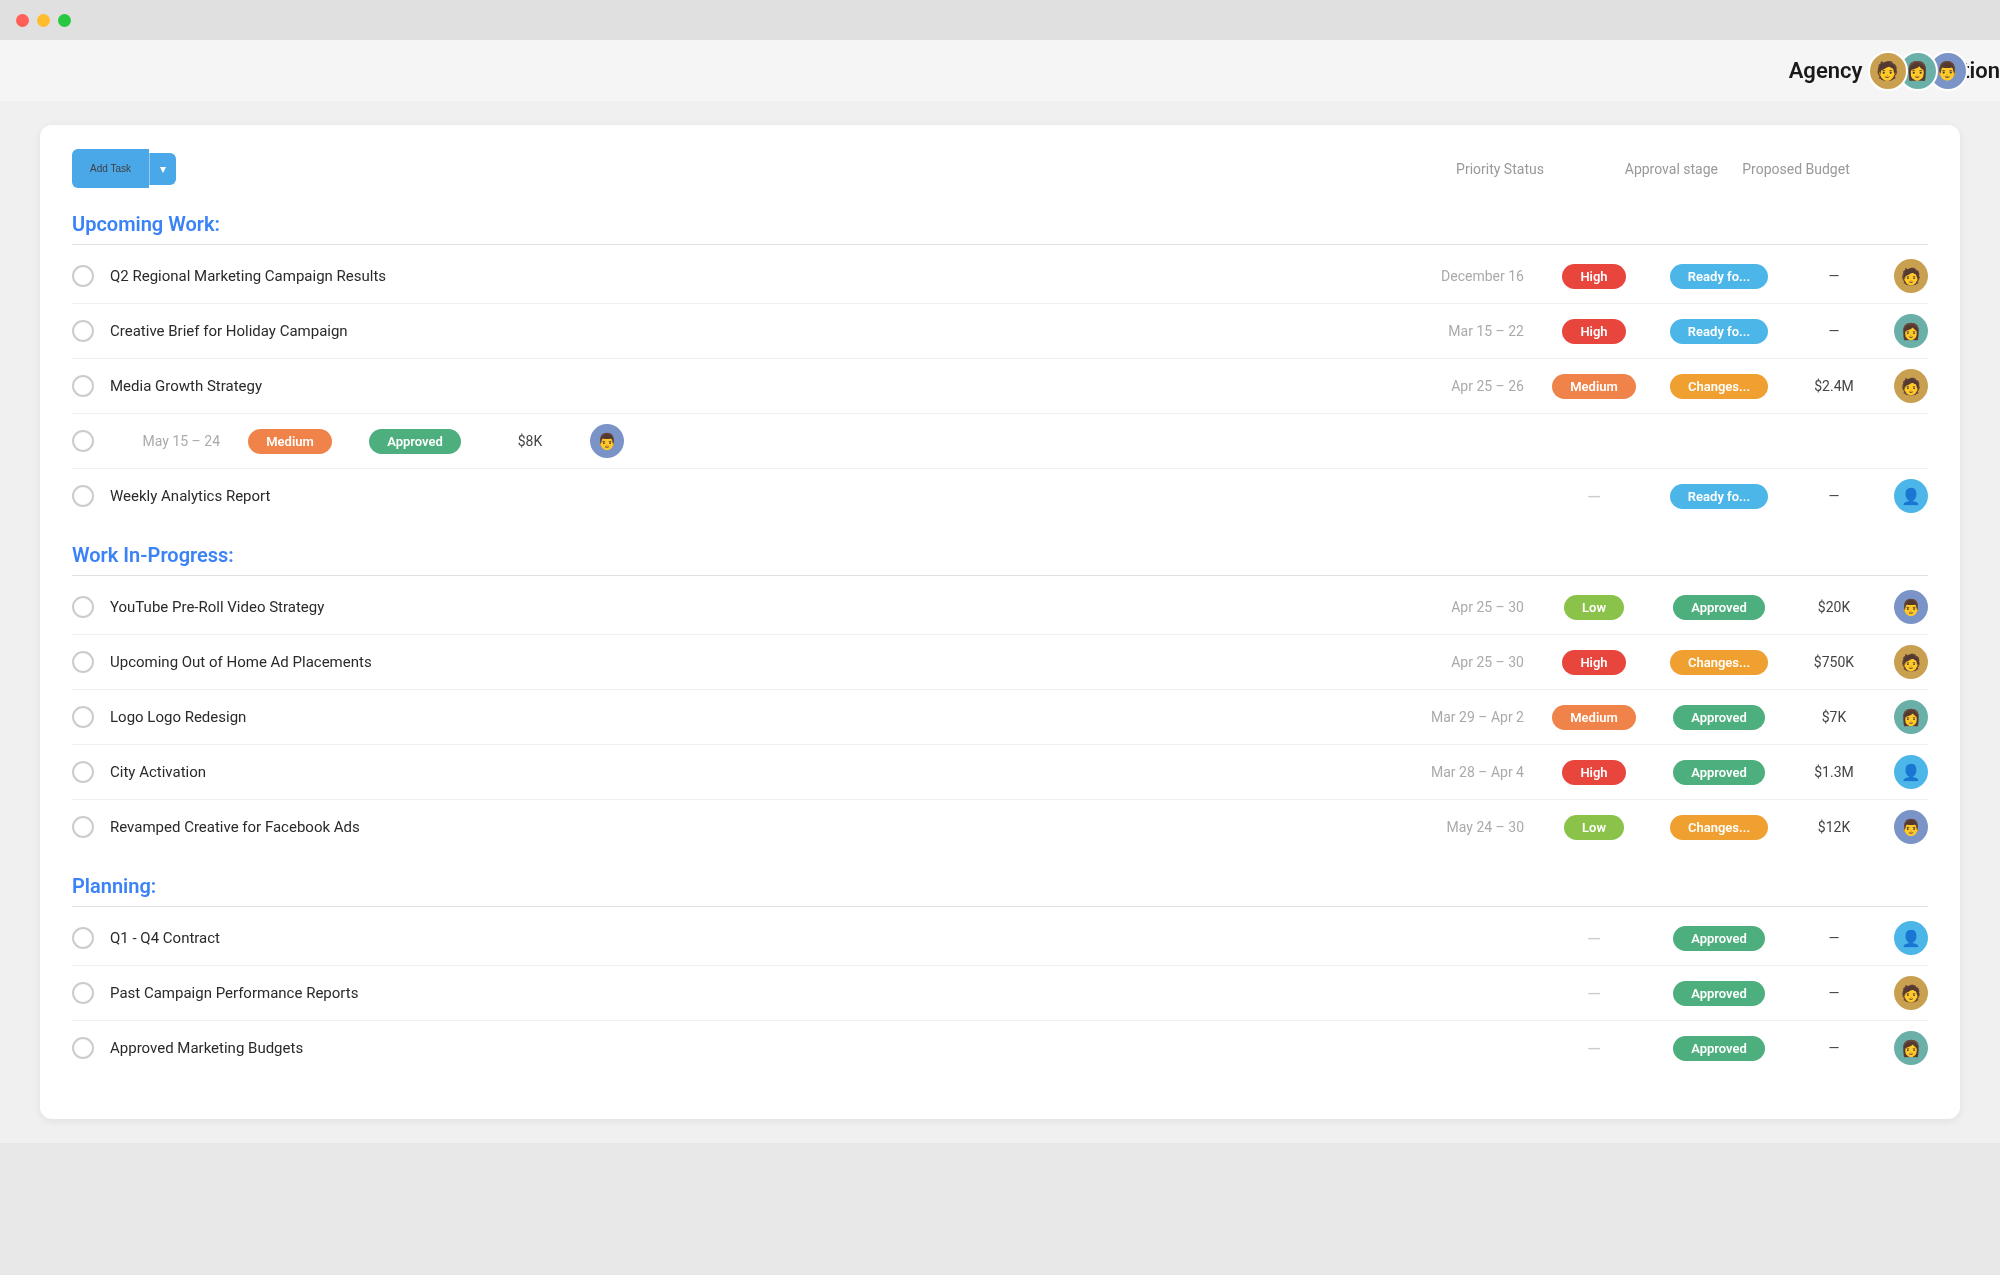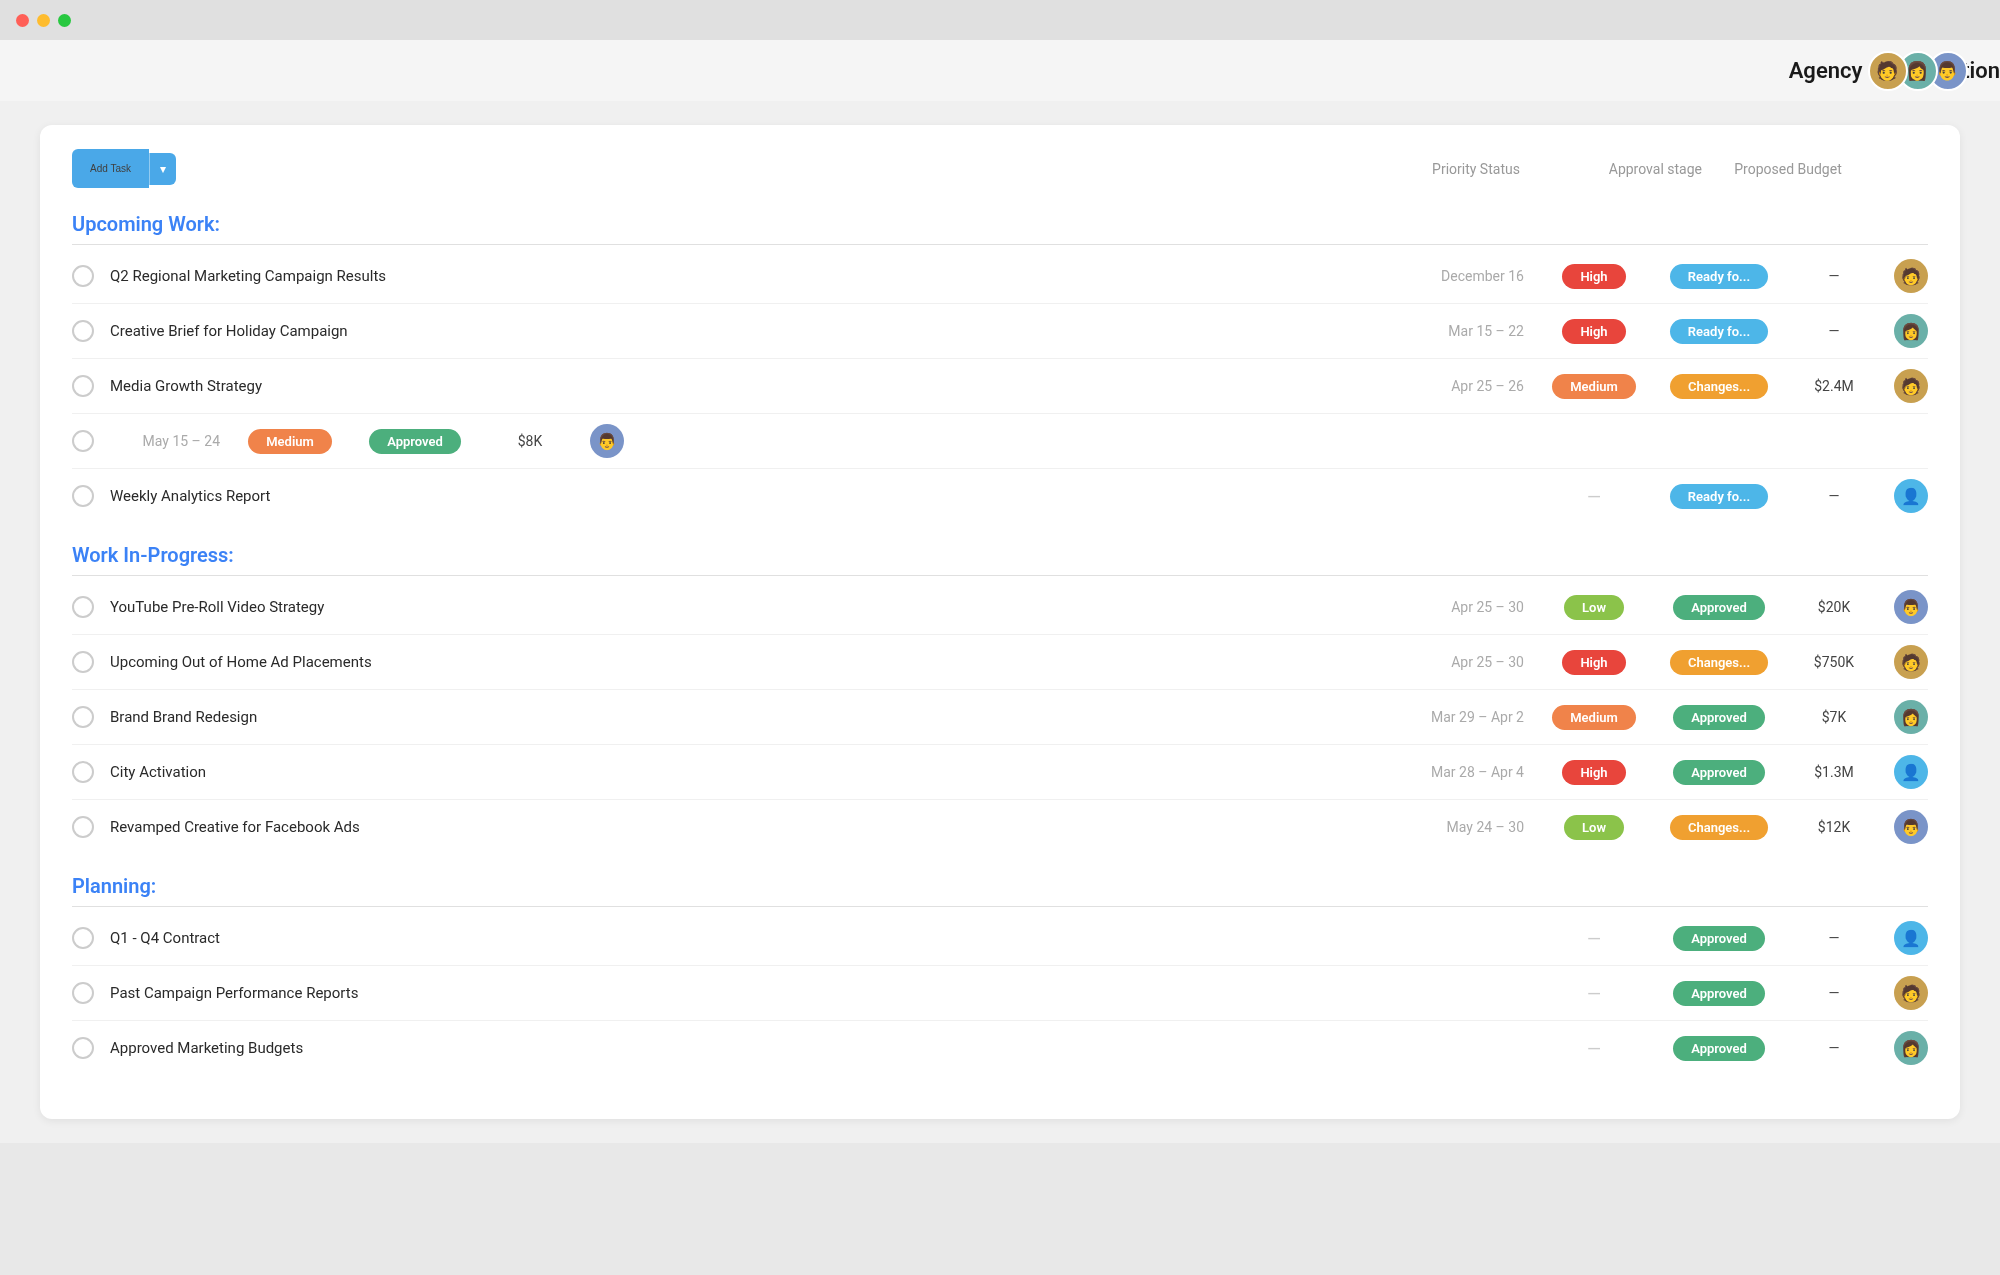--- a/index.html
+++ b/index.html
@@ -102,21 +102,21 @@
       border-left: 1px solid rgba(255,255,255,0.4);
       border-radius: 0 6px 6px 0;
       padding: 9px 10px;
       cursor: pointer;
       font-size: 12px;
     }
 
     .col-headers {
       margin-left: auto;
       display: flex;
-      gap: 16px;
+      gap: 8px;
       align-items: center;
     }
 
     .col-header {
       color: #999;
       font-size: 14px;
       text-align: center;
     }
 
     .col-header-priority { width: 140px; }
@@ -323,21 +323,21 @@
             <div class="task-checkbox"></div>
             <div class="task-name">Upcoming Out of Home Ad Placements</div>
             <div class="task-date">Apr 25 – 30</div>
             <div class="task-priority"><span class="badge badge-high">High</span></div>
             <div class="task-approval"><span class="badge badge-changes">Changes...</span></div>
             <div class="task-budget">$750K</div>
             <div class="task-avatar" style="background: rgb(200, 160, 80);">🧑</div>
           </div>
           <div class="task-row">
             <div class="task-checkbox"></div>
-            <div class="task-name">Brand Brand Redesign</div>
+            <div class="task-name">Logo Logo Redesign</div>
             <div class="task-date">Mar 29 – Apr 2</div>
             <div class="task-priority"><span class="badge badge-medium">Medium</span></div>
             <div class="task-approval"><span class="badge badge-approved">Approved</span></div>
             <div class="task-budget">$7K</div>
             <div class="task-avatar" style="background: rgb(106, 176, 168);">👩</div>
           </div>
           <div class="task-row">
             <div class="task-checkbox"></div>
             <div class="task-name">City Activation</div>
             <div class="task-date">Mar 28 – Apr 4</div>

